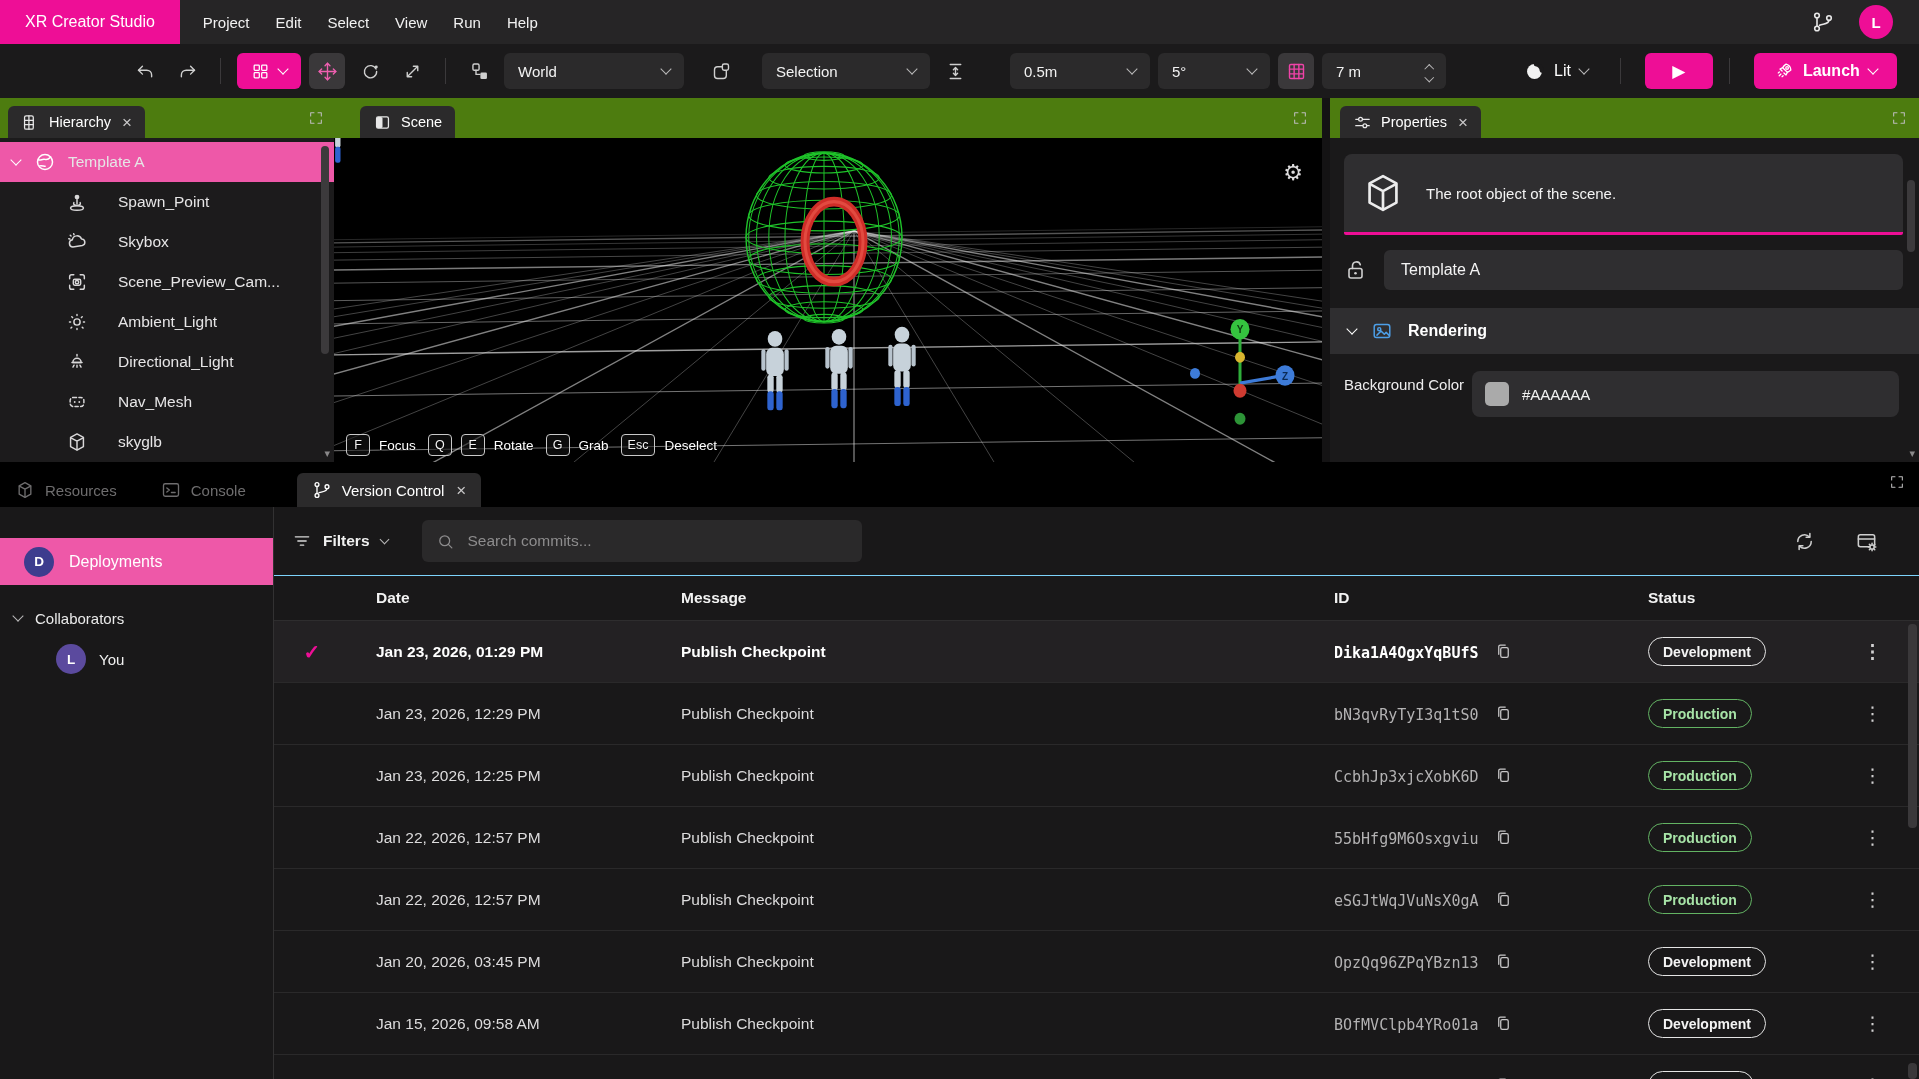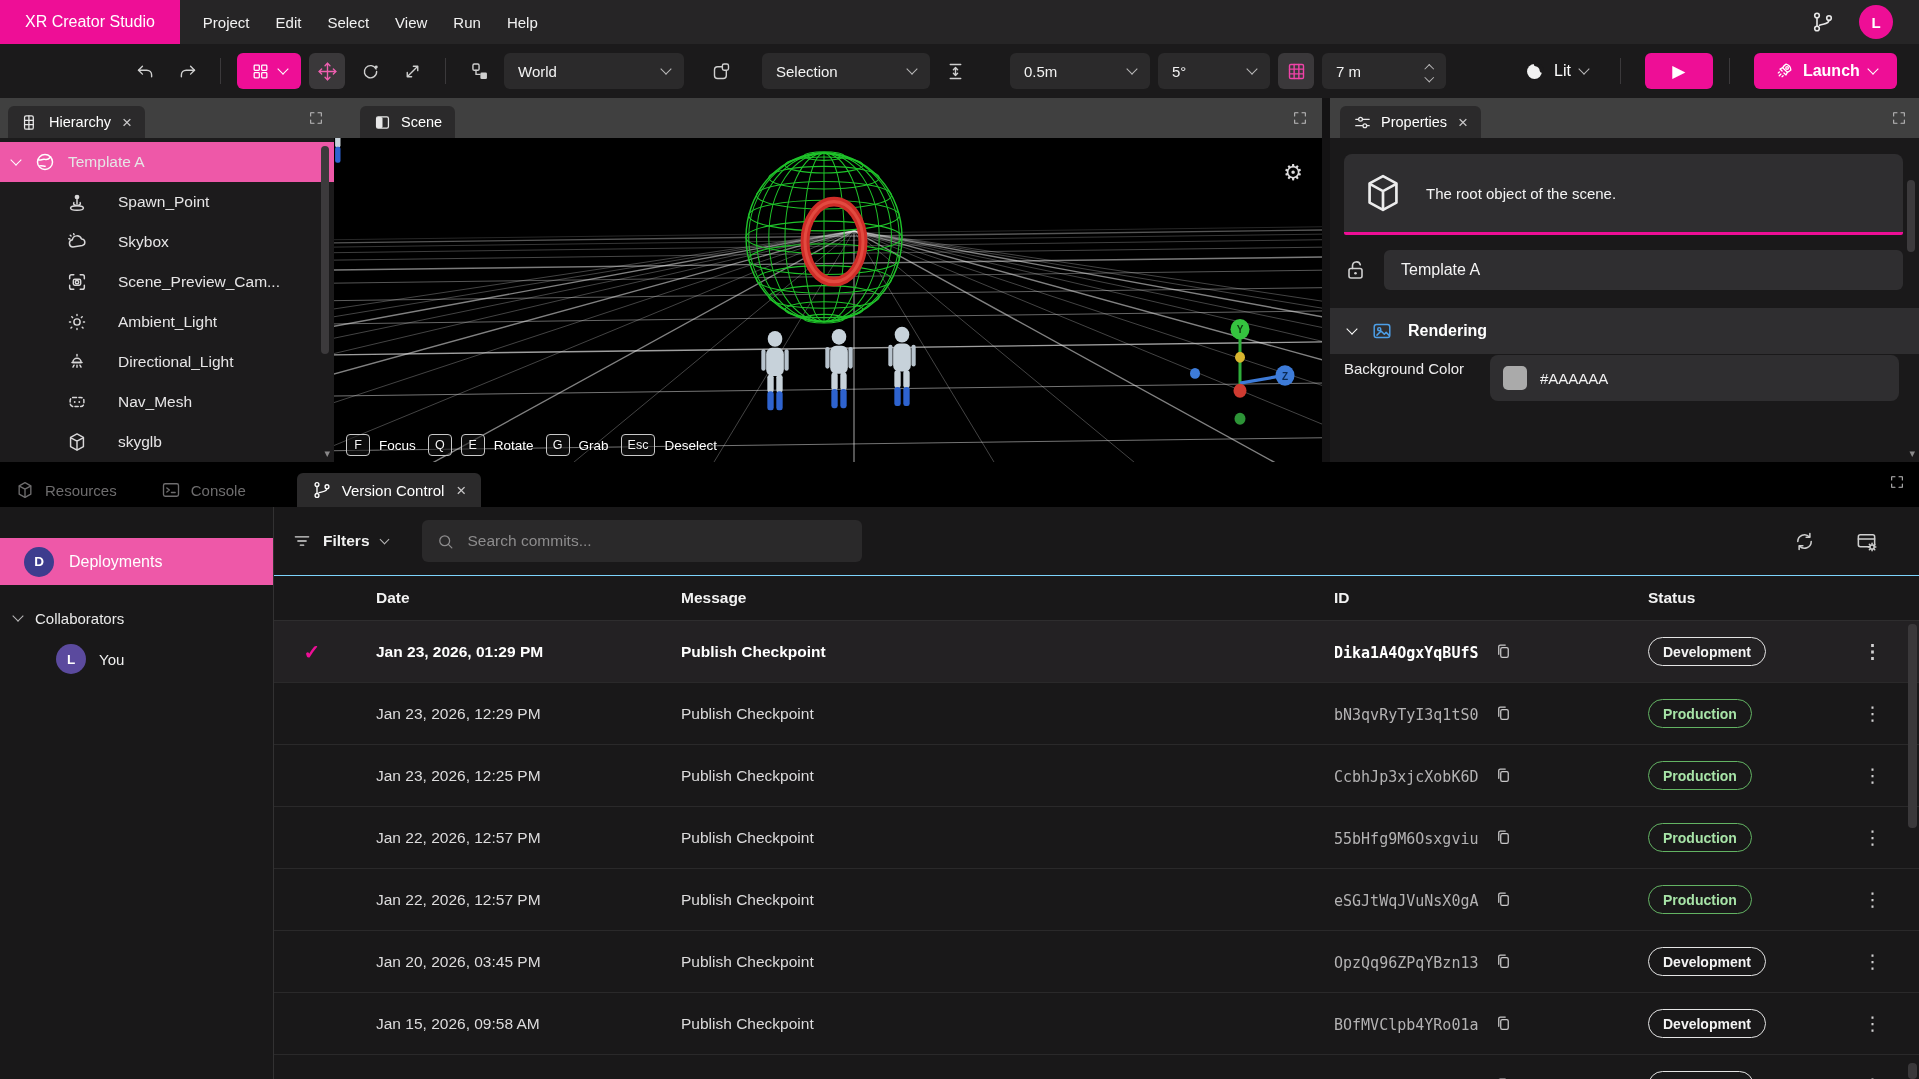--- a/index.html
+++ b/index.html
@@ -27,21 +27,21 @@
   .dd{background:#2b2a2b;border-radius:6px;height:36px;display:flex;align-items:center;padding:0 14px;font-size:15px;color:#f2f2f2;justify-content:space-between}
   .chev{width:7px;height:7px;border-right:1.8px solid #b9b8b9;border-bottom:1.8px solid #b9b8b9;transform:rotate(45deg);margin-top:-4px}
   .chev.up{transform:rotate(-135deg);margin-top:4px}
   .chev.white{border-color:#fff}
   .stepper{display:flex;flex-direction:column;gap:5px;align-items:center}
   .stepper .chev{width:5.5px;height:5.5px}
 
   
   .workspace{flex:0 0 340px;display:flex;background:#141314}
   .panel{display:flex;flex-direction:column}
-  .tabstrip{height:40px;background:#404040;display:flex;align-items:flex-end;position:relative;flex:0 0 40px}
+  .tabstrip{height:40px;background:#4d7c0f;display:flex;align-items:flex-end;position:relative;flex:0 0 40px}
   .tab{height:32px;background:#2b2a2b;border-radius:6px 6px 0 0;display:flex;align-items:center;gap:9px;padding:0 13px;font-size:14.5px;color:#fff}
   .tab .ticon{width:19px;height:19px;color:#e8e8e8}
   .tab-close{color:#c9c8c9;font-size:17px;line-height:1;margin-left:2px}
   .expand-btn{position:absolute;width:16px;height:16px;color:#bdbcbd;top:12px}
   .hierarchy{width:334px}
   .hierarchy .tab{margin-left:8px}
   .hierarchy-body{flex:1;background:#1c1b1c;position:relative;overflow:hidden;padding-top:4px}
   .tree-row{height:40px;display:flex;align-items:center;gap:30px;padding-left:66px;font-size:15.5px;color:#e6e5e6;white-space:nowrap}
   .tree-row .ticon{flex:0 0 22px;width:22px;height:22px;color:#d8d7d8}
   .root-row{padding-left:12px;background:#ee58a8;gap:12px}
@@ -66,21 +66,21 @@
   .properties .tab{margin-left:10px}
   .props-body{flex:1;background:#1a191a;position:relative;padding:16px 16px 0 14px;overflow:hidden}
   .root-card{background:#2f2e30;border-radius:8px 8px 2px 2px;border-bottom:3px solid #ee0e96;padding:16px;display:flex;align-items:center;gap:20px}
   .cube-big{width:46px;height:46px;color:#ececec}
   .card-text{font-size:15px;color:#f4f4f4}
   .name-row{display:flex;align-items:center;gap:16px;margin-top:15px}
   .lock{width:24px;height:24px;color:#cfcfcf;flex:0 0 24px}
   .name-input{flex:1;background:#2f2e30;border-radius:6px;height:40px;display:flex;align-items:center;padding:0 17px;font-size:16px;color:#f4f4f4}
   .section-head{margin:18px -16px 0 -14px;height:46px;background:#2f2e30;display:flex;align-items:center;gap:15px;padding:0 18px;font-size:16px;font-weight:bold}
   .pic-icon{width:22px;height:22px;color:#4d9fe8}
-  .bgcolor-row{display:flex;align-items:flex-start;gap:18px;margin-top:1px}
+  .bgcolor-row{display:flex;align-items:flex-start;margin-top:17px}
   .bgcolor-label{width:128px;font-size:15px;line-height:1.5;color:#eeedee;padding-top:3px}
   .color-field{flex:1;background:#2f2e30;border-radius:8px;height:46px;display:flex;align-items:center;gap:13px;padding:0 13px;margin-right:4px}
   .swatch{width:24px;height:24px;border-radius:5px;background:#AAAAAA}
   .color-value{font-size:15px;color:#f2f2f2}
 
   
   .bottom{flex:1;display:flex;flex-direction:column;background:#191819;min-height:0}
   .bottom-tabs{height:45px;background:#000000;display:flex;align-items:flex-end;padding-left:0;position:relative;flex:0 0 45px}
   .btab{height:34px;display:flex;align-items:center;gap:10px;padding:0 15px;font-size:15px;color:#6e6d6e}
   .btab .ticon{width:20px;height:20px}

